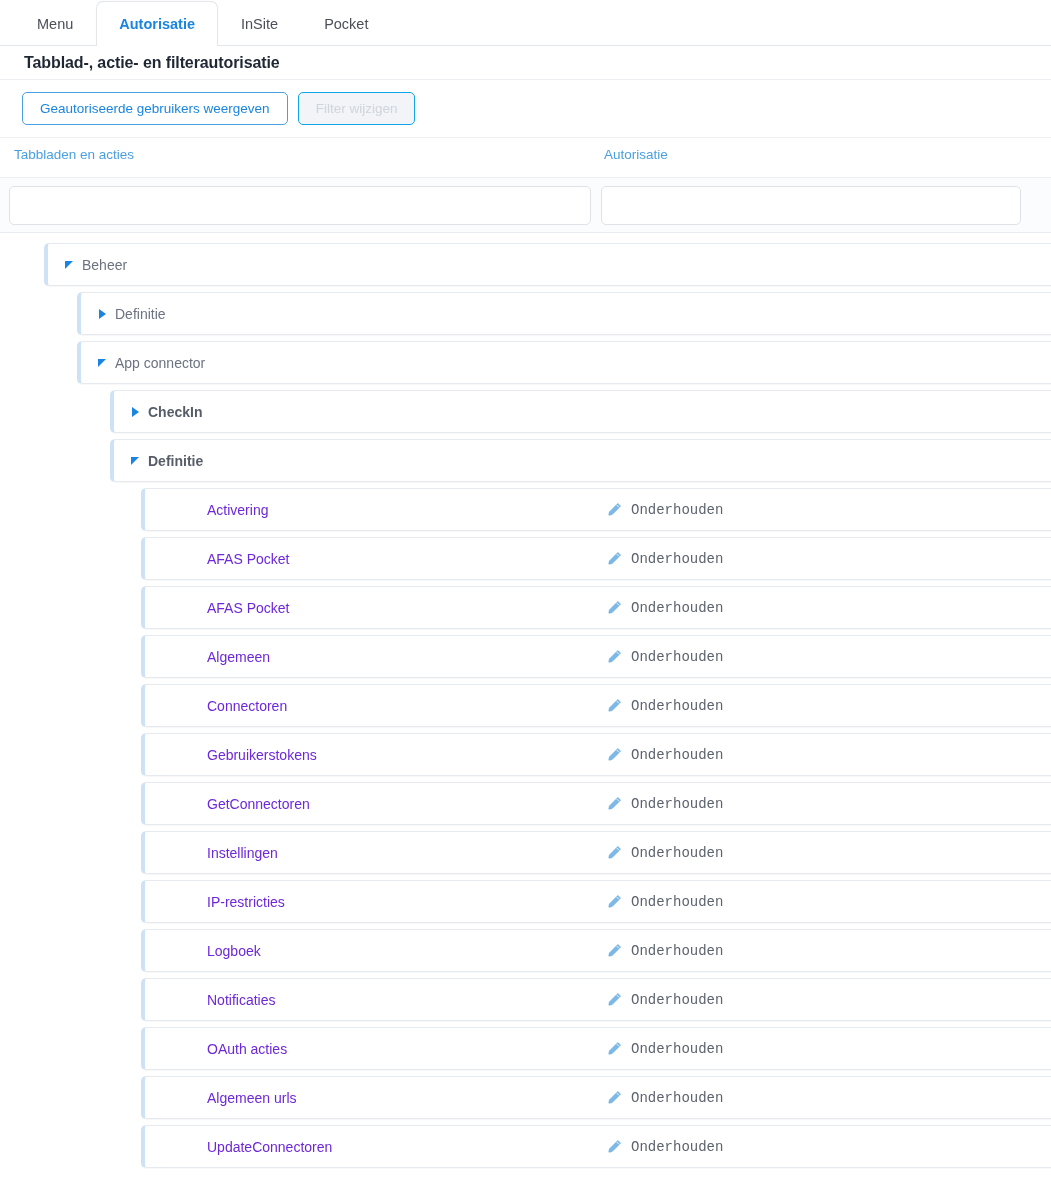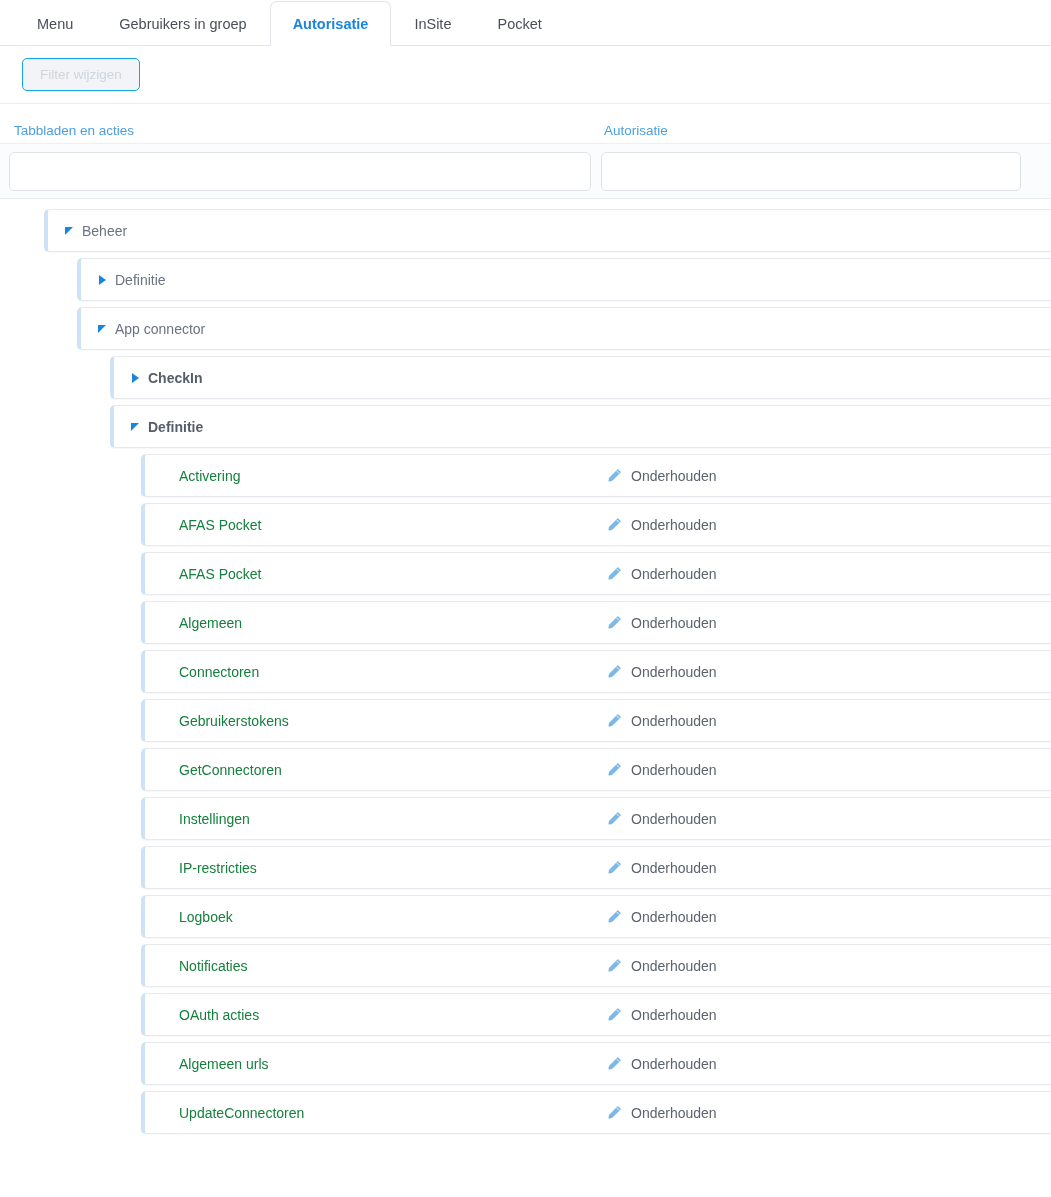--- a/index.html
+++ b/index.html
@@ -111,21 +111,20 @@
     position: relative;
     background: #ffffff;
     border-bottom: 1px solid #eceef1;
   }
   .col-head {
     position: absolute;
     top: 9px;
     font-size: 13.5px;
     color: #4a9fe0;
     cursor: pointer;
-    margin-top: 10px;
   }
   .col-head.c1 { left: 14px; }
   .col-head.c2 { left: 604px; }
 
   
   .filter-row {
     height: 55px;
     position: relative;
     background: #fbfcfd;
     border-bottom: 1px solid #e8ebef;
@@ -194,51 +193,55 @@
     border-color: #1a85e0 transparent transparent transparent;
   }
   .twisty.none { visibility: hidden; }
 
   .node-label {
     font-size: 14px;
     color: #6b7280;
     white-space: nowrap;
   }
   .tree-row.bold .node-label { font-weight: bold; color: #565d68; }
-  .tree-row.leaf .node-label { color: #15803d; }
+  .tree-row.leaf .node-label { margin-left: 28px; color: #6d28d9; }
 
   .auth-cell {
     position: absolute;
     left: 462px;
     display: flex;
     align-items: center;
     gap: 9px;
     white-space: nowrap;
   }
   .pencil-icon { display: block; }
   .auth-label {
     font-size: 14px;
     color: #5c636e;
+    font-family: Liberation Mono, monospace;
   }
 </style>
 </head>
 <body>
 
 <div class="app">
 
   <div class="tabbar" id="tabbar">
       <div class="tab">Menu</div>
-      <div class="tab">Gebruikers in groep</div>
       <div class="tab active">Autorisatie</div>
       <div class="tab">InSite</div>
       <div class="tab">Pocket</div>
     </div>
 
+  <div class="page-title-bar">
+    <span class="page-title">Tabblad-, actie- en filterautorisatie</span>
+  </div>
 
   <div class="action-bar">
+    <button class="btn btn-outline">Geautoriseerde gebruikers weergeven</button>
     <button class="btn btn-disabled" disabled="">Filter wijzigen</button>
   </div>
 
   <div class="col-head-row">
     <span class="col-head c1">Tabbladen en acties</span>
     <span class="col-head c2">Autorisatie</span>
   </div>
 
   <div class="filter-row">
     <input class="filter-input f1" type="text" placeholder="" style="">

